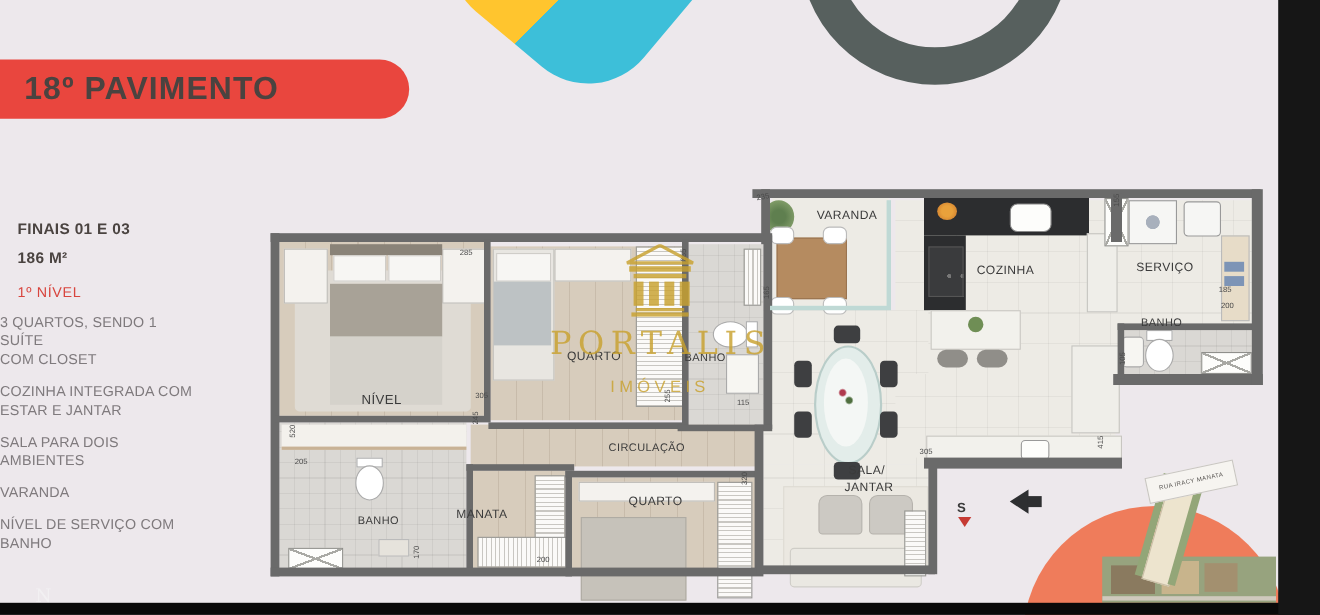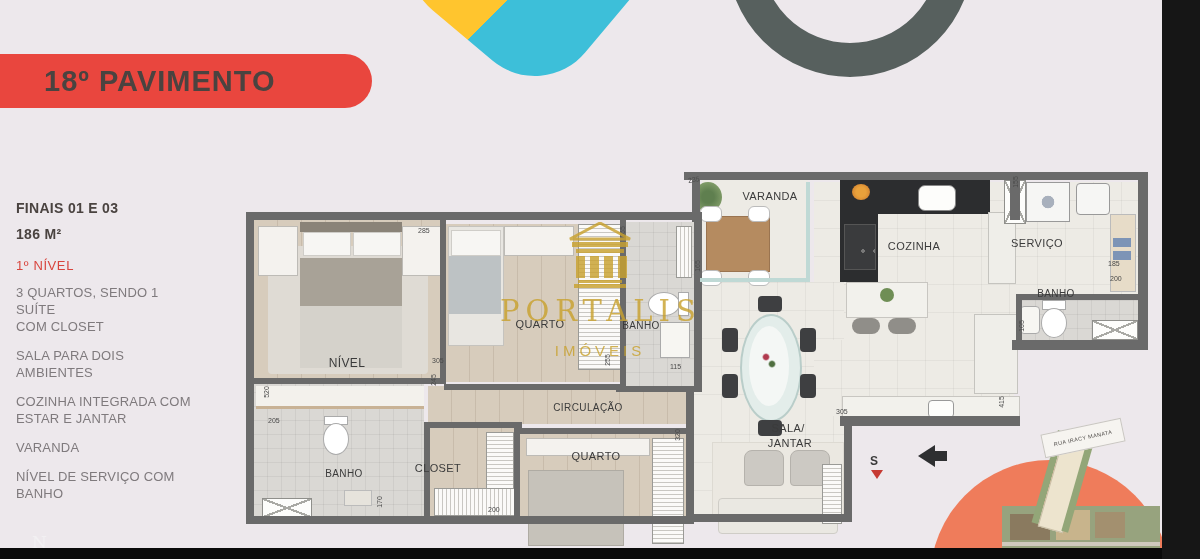--- a/index.html
+++ b/index.html
@@ -7,26 +7,26 @@
         font-family:"Liberation Sans",sans-serif;}
   .abs{position:absolute;}
   
   .pill{left:425px;top:-150px;width:210px;height:210px;border-radius:66px;
         transform:rotate(40deg);background:linear-gradient(95deg,#FFC52E 57%,#3DBFD9 57%);z-index:4;}
   .ring{left:727px;top:-169px;width:246px;height:246px;border-radius:50%;
         border:34px solid #57605E;box-sizing:border-box;z-index:4;}
   .orange{left:930px;top:460px;width:240px;height:240px;border-radius:50%;background:#EF7C5B;z-index:3;}
   
   .banner{left:0;top:54px;width:372px;height:54px;background:#E9463E;border-radius:0 27px 27px 0;z-index:45;
-          line-height:54px;padding-left:44px;box-sizing:border-box;font-size:29px;font-weight:bold;
+          line-height:54px;padding-left:22px;box-sizing:border-box;font-size:29px;font-weight:bold;
           color:#4A4340;letter-spacing:1px;}
   .info-title{left:16px;top:148px;font-size:17.5px;font-weight:bold;color:#D8453E;letter-spacing:.2px;z-index:45;white-space:nowrap;}
   .info-sub{left:16px;font-size:14px;font-weight:bold;color:#4A4340;letter-spacing:.3px;z-index:45;}
   .info-level{left:16px;top:258px;font-size:13px;color:#D8453E;letter-spacing:.6px;z-index:45;}
-  .features{left:16px;top:284px;width:180px;z-index:45;}
+  .features{left:0;top:284px;width:180px;z-index:45;}
   .features p{margin:0 0 12px 0;font-size:13px;line-height:17px;color:#7F7A7D;letter-spacing:.2px;white-space:pre-line;}
   
   .wall{position:absolute;background:#6A6A6A;z-index:30;}
   .floor{position:absolute;z-index:20;}
   .wood{background:#D7CCBC repeating-linear-gradient(90deg,transparent 0 23px,rgba(120,100,80,.16) 23px 24px);}
   .tile{background:#EDEBE5;background-image:repeating-linear-gradient(0deg,transparent 0 27px,rgba(0,0,0,.045) 27px 28px),repeating-linear-gradient(90deg,transparent 0 27px,rgba(0,0,0,.045) 27px 28px);}
   .btile{background:#DAD8D4;background-image:repeating-linear-gradient(0deg,transparent 0 13px,rgba(0,0,0,.05) 13px 14px),repeating-linear-gradient(90deg,transparent 0 13px,rgba(0,0,0,.05) 13px 14px);}
   .glass{position:absolute;background:#BFD9D5;z-index:31;}
   .furn{position:absolute;z-index:25;}
   .rlabel{position:absolute;transform:translateX(-50%);font-size:11px;font-weight:500;color:#3B3B3B;
@@ -66,23 +66,23 @@
   <div class="abs ring"></div>
   <div class="abs orange"></div>
 
   <div class="abs banner">18º PAVIMENTO</div>
   <div class="abs info-sub" style="top:200px;">FINAIS 01 E 03</div>
   <div class="abs info-sub" style="top:226px;">186 M²</div>
   <div class="abs info-level">1º NÍVEL</div>
   <div class="abs features">
     <p>3 QUARTOS, SENDO 1 SUÍTE
 COM CLOSET</p>
-    <p>SALA PARA DOIS AMBIENTES</p>
     <p>COZINHA INTEGRADA COM
 ESTAR E JANTAR</p>
+    <p>SALA PARA DOIS AMBIENTES</p>
     <p>VARANDA</p>
     <p>NÍVEL DE SERVIÇO COM
 BANHO</p>
   </div>
 
   <div>
 
     <div class="floor wood" style="left:254px;top:220px;width:186px;height:158px;"></div>
     <div class="floor wood" style="left:446px;top:224px;width:174px;height:158px;"></div>
     <div class="floor btile" style="left:626px;top:222px;width:68px;height:164px;"></div>
@@ -202,28 +202,28 @@
     <div class="furn" style="left:790px;top:450px;width:38px;height:34px;background:#CCC9C3;border-radius:8px 8px 4px 4px;border:1px solid #B5B2AC;"></div>
     <div class="furn" style="left:718px;top:498px;width:118px;height:34px;background:#EAE8E2;border:1px solid #CFCDC7;border-radius:4px;"></div>
     <div class="hatch-h" style="left:822px;top:464px;width:18px;height:58px;"></div>
 
     <div class="furn" style="left:526px;top:438px;width:122px;height:16px;background:#F4F2EE;border:1px solid #BDBBB6;"></div>
     <div class="hatch-h" style="left:652px;top:438px;width:30px;height:104px;"></div>
     <div class="furn" style="left:528px;top:470px;width:94px;height:74px;background:#C6C2BA;border:1px solid #AFABA3;"></div>
 
     <div class="rlabel" style="left:770px;top:190px;">VARANDA</div>
     <div class="rlabel" style="left:914px;top:240px;">COZINHA</div>
-    <div class="rlabel" style="left:1037px;top:237px;">SERVIÇO</div>
+    <div class="rlabel" style="left:1059px;top:237px;">SERVIÇO</div>
     <div class="rlabel sm" style="left:1056px;top:288px;">BANHO</div>
     <div class="rlabel" style="left:347px;top:356px;font-size:12px;">NÍVEL</div>
     <div class="rlabel" style="left:540px;top:318px;">QUARTO</div>
     <div class="rlabel sm" style="left:641px;top:320px;">BANHO</div>
     <div class="rlabel sm" style="left:588px;top:402px;">CIRCULAÇÃO</div>
     <div class="rlabel" style="left:596px;top:450px;">QUARTO</div>
-    <div class="rlabel" style="left:438px;top:462px;">CLOSET</div>
+    <div class="rlabel" style="left:438px;top:462px;">MANATA</div>
     <div class="rlabel sm" style="left:344px;top:468px;">BANHO</div>
     <div class="rlabel" style="left:788px;top:422px;">SALA/</div>
     <div class="rlabel" style="left:790px;top:437px;">JANTAR</div>
 
     <div class="dim" style="left:688px;top:176px;transform:rotate(-10deg);">235</div>
     <div class="dim" style="left:418px;top:227px;">285</div>
     <div class="dim v" style="left:692px;top:262px;">165</div>
     <div class="dim" style="left:432px;top:357px;">305</div>
     <div class="dim v" style="left:428px;top:376px;">245</div>
     <div class="dim v" style="left:617px;top:228px;">265</div>

